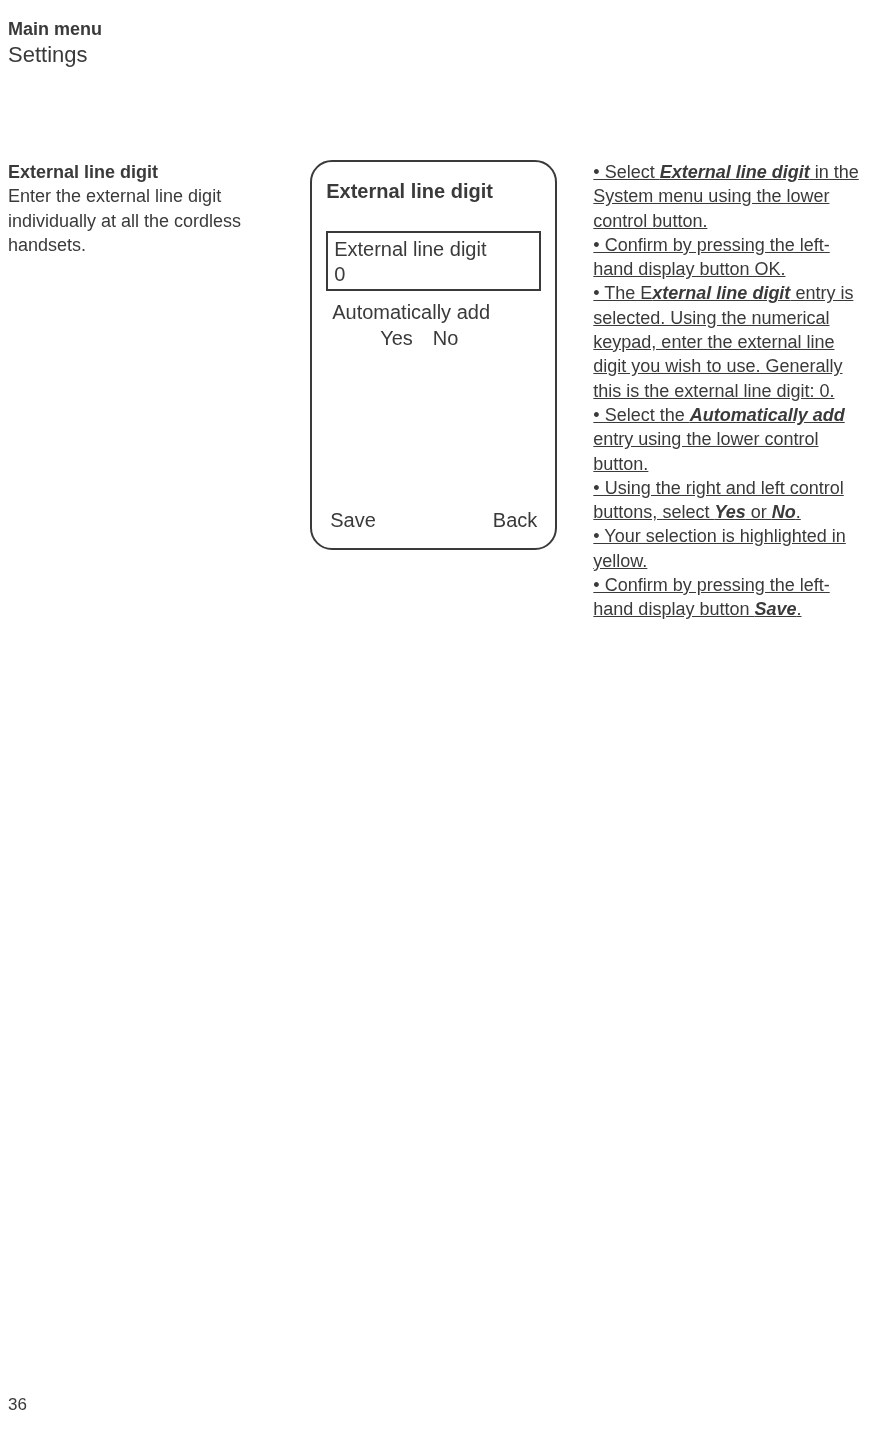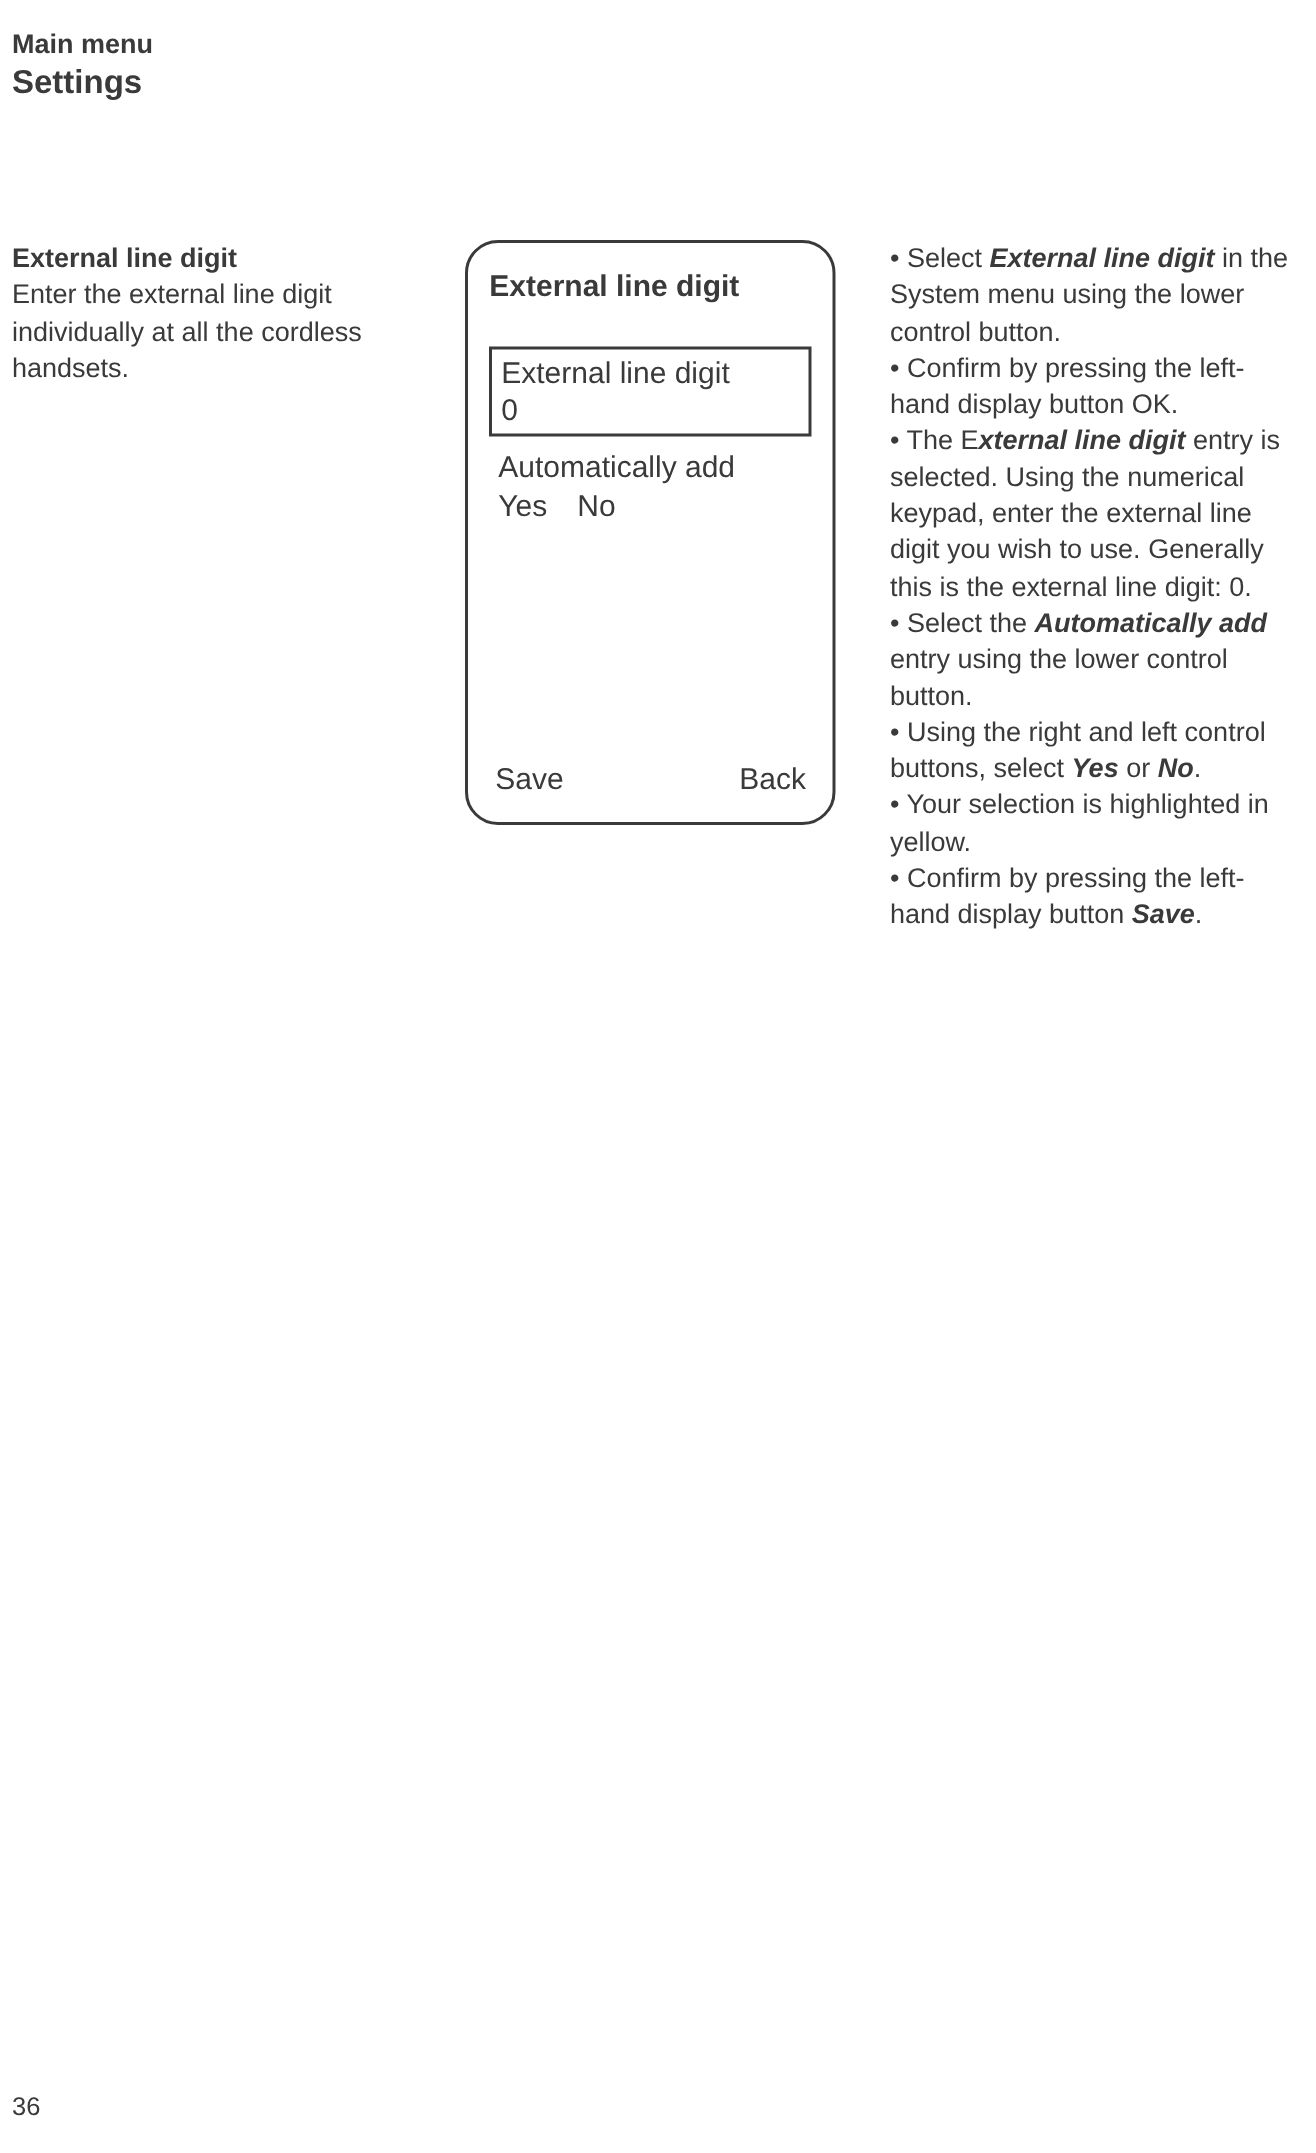--- a/index.html
+++ b/index.html
@@ -19,21 +19,21 @@
     .header {
       margin-bottom: 90px;
     }
     .header-title {
       font-size: 18px;
       font-weight: bold;
       line-height: 1.3;
     }
     .header-subtitle {
       font-size: 22px;
-      font-weight: bold;
+      font-weight: normal;
       line-height: 1.3;
     }
     .content {
       display: flex;
       gap: 36px;
       align-items: flex-start;
     }
     .left-col {
       width: 280px;
       font-size: 18px;
@@ -76,20 +76,21 @@
     .auto-add {
       font-size: 20px;
       line-height: 1.3;
       padding-left: 6px;
     }
     .auto-add-label {
       display: block;
     }
     .auto-add-options {
       display: block;
+      margin-left: 48px;
     }
     .yes {
       display: inline;
     }
     .no-gap {
       display: inline-block;
       width: 20px;
     }
     .no {
       display: inline;
@@ -98,20 +99,21 @@
       margin-top: auto;
       display: flex;
       justify-content: space-between;
       font-size: 20px;
       padding: 0 4px 2px 4px;
     }
     .right-col {
       width: 290px;
       font-size: 18px;
       line-height: 1.35;
+      text-decoration: underline;
     }
     .bullet {
       display: block;
     }
     .bi {
       font-weight: bold;
       font-style: italic;
     }
     .page-number {
       position: absolute;

